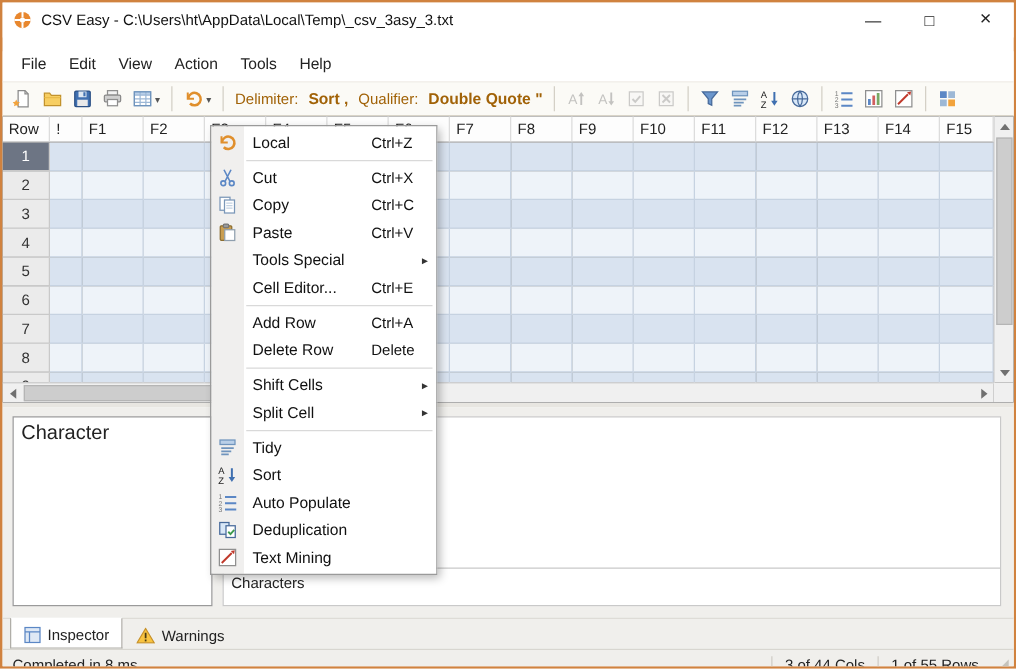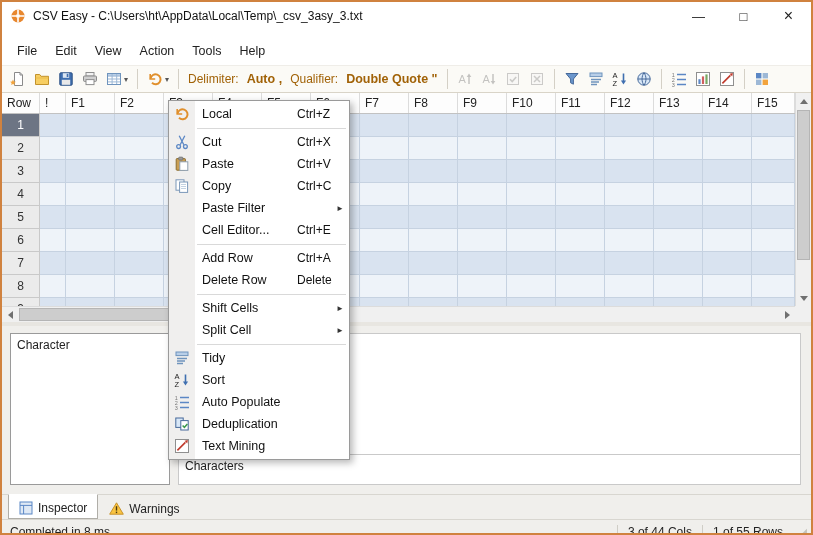--- a/index.html
+++ b/index.html
@@ -61,21 +61,21 @@
   .tri-down { width: 0; height: 0; border-left: 4px solid transparent; border-right: 4px solid transparent; border-top: 5px solid #707070; }
   .tri-left { width: 0; height: 0; border-top: 4px solid transparent; border-bottom: 4px solid transparent; border-right: 5px solid #707070; }
   .tri-right { width: 0; height: 0; border-top: 4px solid transparent; border-bottom: 4px solid transparent; border-left: 5px solid #707070; }
   .hsp { flex: 1; }
 
   .splitter { flex: 0 0 4px; background: #e8e6e1; }
 
   
   .bottompanel { flex: 0 0 168px; background: #f0efec; position: relative; }
   .charbox { position: absolute; left: 8px; top: 7px; width: 160px; height: 152px;
-    background: #fff; border: 1px solid #9a9a9a; font-size: 12px; color: #222; padding: 4px 6px; }
+    background: #fff; border: 1px solid #9a9a9a; font-size: 16px; color: #222; padding: 4px 6px; }
   .rightbox { position: absolute; left: 176px; top: 7px; right: 10px; height: 152px;
     background: #fff; border: 1px solid #c9c9c9; }
   .chars-header { position: absolute; left: 0; right: 0; top: 120px;
     border-top: 1px solid #c9c9c9; padding: 4px 6px; font-size: 12px; color: #222; }
 
   
   .tabstrip { flex: 0 0 25px; background: #f0efec; display: flex; align-items: stretch;
     padding-left: 6px; border-top: 1px solid #d8d6d0; }
   .tab { display: flex; align-items: center; gap: 5px; padding: 3px 10px 0 10px;
     font-size: 12px; color: #222; border: 1px solid transparent; }
@@ -184,21 +184,21 @@
         <span class="ticon">
           <svg width="16" height="16" viewBox="0 0 16 16">
             <path d="M3.2 3v5h5" fill="none" stroke="#e08f2c" stroke-width="1.6"></path>
             <path d="M3.6 7.6A5 5 0 1 1 5 11.8" fill="none" stroke="#e08f2c" stroke-width="2"></path>
           </svg>
         </span>
         <span class="drop">▾</span>
       </span>
       <span class="tsep"></span>
       <span class="tlabel">Delimiter:</span>
-      <span class="tlabel bold">Auto ,</span>
+      <span class="tlabel bold">Sort ,</span>
       <span class="tlabel">Qualifier:</span>
       <span class="tlabel bold">Double Quote "</span>
       <span class="tsep"></span>
       <span class="tbtn disabled">
         <span class="ticon">
           <svg width="16" height="16" viewBox="0 0 16 16">
             <text x="1.5" y="12" font-size="11" fill="#777" font-family="sans-serif">A</text>
             <path d="M12 13V5" stroke="#777" stroke-width="1.5" fill="none"></path>
             <polygon points="9.7,6 14.3,6 12,2.6" fill="#777"></polygon>
           </svg>
@@ -584,42 +584,42 @@
             <circle cx="4.6" cy="12.6" r="1.9" fill="none" stroke="#5b87c5" stroke-width="1.3"></circle>
             <circle cx="11.4" cy="12.6" r="1.9" fill="none" stroke="#5b87c5" stroke-width="1.3"></circle>
           </svg>
         </span>
         <span class="mlabel">Cut</span>
         <span class="mshortcut">Ctrl+X</span>
       </div>
       <div class="mitem">
         <span class="micon">
           <svg width="16" height="16" viewBox="0 0 16 16">
+            <rect x="2" y="1.8" width="8" height="10.4" fill="#fff" stroke="#7a97b8"></rect>
+            <rect x="5.6" y="4" width="8" height="10.4" fill="#fff" stroke="#7a97b8"></rect>
+            <path d="M7 6.5h5M7 8.5h5M7 10.5h5" stroke="#c3d2e2" fill="none"></path>
+          </svg>
+        </span>
+        <span class="mlabel">Copy</span>
+        <span class="mshortcut">Ctrl+C</span>
+      </div>
+      <div class="mitem">
+        <span class="micon">
+          <svg width="16" height="16" viewBox="0 0 16 16">
             <rect x="2.2" y="2.6" width="9.2" height="11.6" rx="0.8" fill="#c99e52" stroke="#8c6d2f"></rect>
             <rect x="4.7" y="1.2" width="4.2" height="2.8" rx="0.8" fill="#9a9a9a" stroke="#777"></rect>
             <rect x="5.8" y="5.8" width="8" height="8.6" fill="#fff" stroke="#8f9fae"></rect>
           </svg>
         </span>
         <span class="mlabel">Paste</span>
         <span class="mshortcut">Ctrl+V</span>
       </div>
       <div class="mitem">
-        <span class="micon">
-          <svg width="16" height="16" viewBox="0 0 16 16">
-            <rect x="2" y="1.8" width="8" height="10.4" fill="#fff" stroke="#7a97b8"></rect>
-            <rect x="5.6" y="4" width="8" height="10.4" fill="#fff" stroke="#7a97b8"></rect>
-            <path d="M7 6.5h5M7 8.5h5M7 10.5h5" stroke="#c3d2e2" fill="none"></path>
-          </svg>
-        </span>
-        <span class="mlabel">Copy</span>
-        <span class="mshortcut">Ctrl+C</span>
-      </div>
-      <div class="mitem">
         <span class="micon"></span>
-        <span class="mlabel">Paste Filter</span>
+        <span class="mlabel">Tools Special</span>
         <span class="mshortcut"></span>
         <span class="marrow">►</span>
       </div>
       <div class="mitem">
         <span class="micon"></span>
         <span class="mlabel">Cell Editor...</span>
         <span class="mshortcut">Ctrl+E</span>
       </div>
       <div class="msep"></div>
       <div class="mitem">

